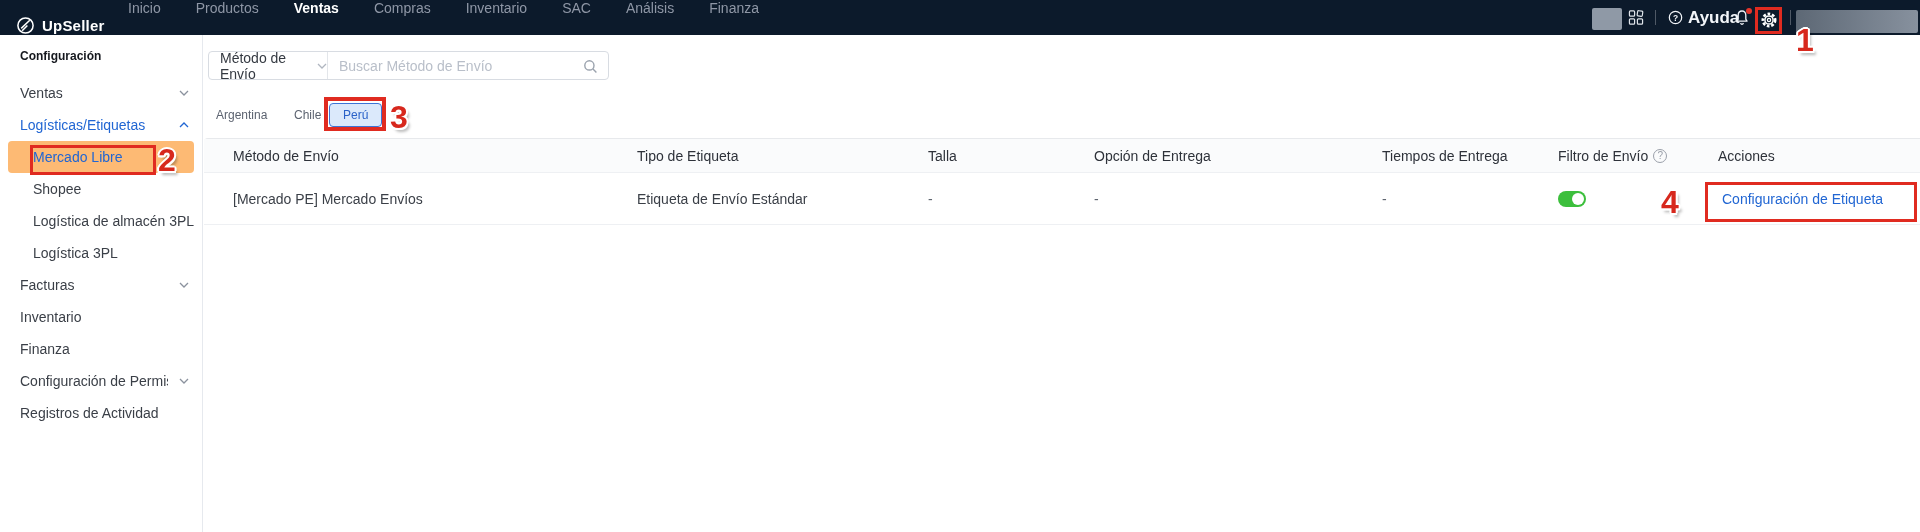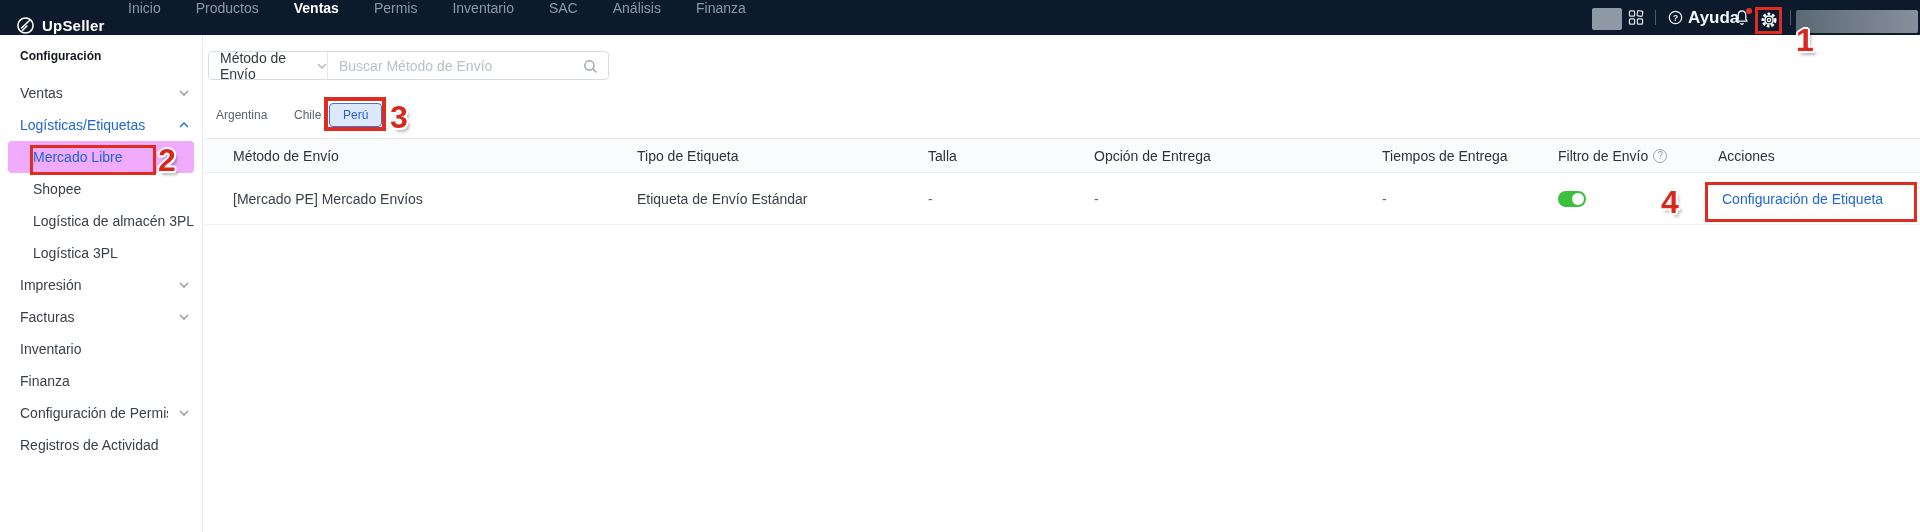--- a/index.html
+++ b/index.html
@@ -31,21 +31,21 @@
   
   .sidebar { position: absolute; left: 0; top: 35px; width: 203px; height: 497px; background: #fff; border-right: 1px solid #e6e9ee; }
   .sb-title { margin: 14px 0 14px 20px; font-size: 12px; font-weight: 700; color: #15181e; }
   .sb-list { list-style: none; margin: 0; padding: 0; }
   .sb-item { position: relative; height: 32px; display: flex; align-items: center; padding-left: 20px;
              font-size: 14px; color: #3a3f47; cursor: pointer; }
   .sb-item.sub { padding-left: 33px; }
   .sb-item.active-parent { color: #2166d3; }
   .sb-item .chev { position: absolute; right: 13px; top: 50%; transform: translateY(-50%); color: #8b929e; display: flex; }
   .sb-item.active-parent .chev { color: #2166d3; }
-  .sb-item.selected { margin: 0 8px; padding-left: 25px; background: #f0abfc; border-radius: 4px; color: #2166d3; }
+  .sb-item.selected { margin: 0 8px; padding-left: 25px; background: #fdba74; border-radius: 4px; color: #2166d3; }
 
   
   .main { position: absolute; left: 204px; top: 35px; width: 1716px; height: 497px; background: #ffffff; }
 
   .toolbar-box { position: absolute; left: 4px; top: 16px; width: 401px; height: 29px;
                  border: 1px solid #d8dce2; border-radius: 4px; display: flex; align-items: stretch; background: #fff; }
   .filter-seg { width: 119px; display: flex; align-items: center; gap: 7px; padding-left: 11px;
                 border-right: 1px solid #e3e6ea; font-size: 14px; color: #343941; cursor: pointer; }
   .filter-seg .chev { color: #b0b6c0; display: flex; margin-top: 1px; }
   .search-input { flex: 1; border: none; outline: none; padding: 0 30px 0 11px; font-size: 14px; color: #343941;
@@ -102,21 +102,21 @@
         <path d="M5.5 13 L14.5 4.5 M6.5 15.5 L12 10" stroke="#ffffff" stroke-width="1.6" fill="none"></path>
       </svg>
     </span>
     <span class="brand-name">UpSeller</span>
   </div>
 
   <div class="nav-items">
     <span class="nav-item">Inicio</span>
     <span class="nav-item">Productos</span>
     <span class="nav-item active">Ventas</span>
-    <span class="nav-item">Permis</span>
+    <span class="nav-item">Compras</span>
     <span class="nav-item">Inventario</span>
     <span class="nav-item">SAC</span>
     <span class="nav-item">Análisis</span>
     <span class="nav-item">Finanza</span>
   </div>
 
   <div class="redact1"></div>
 
   <span class="grid-icon">
     <svg width="16" height="15" viewBox="0 0 16 16">
@@ -183,28 +183,20 @@
       <span>Mercado Libre</span>
     </li>
     <li class="sb-item sub">
       <span>Shopee</span>
     </li>
     <li class="sb-item sub">
       <span>Logística de almacén 3PL</span>
     </li>
     <li class="sb-item sub">
       <span>Logística 3PL</span>
-    </li>
-    <li class="sb-item">
-      <span>Impresión</span>
-      <span class="chev">
-        <svg width="10" height="6" viewBox="0 0 10 6">
-            <polyline points="1,1 5,5 9,1" fill="none" stroke="currentColor" stroke-width="1.3"></polyline>
-          </svg>
-      </span>
     </li>
     <li class="sb-item">
       <span>Facturas</span>
       <span class="chev">
         <svg width="10" height="6" viewBox="0 0 10 6">
             <polyline points="1,1 5,5 9,1" fill="none" stroke="currentColor" stroke-width="1.3"></polyline>
           </svg>
       </span>
     </li>
     <li class="sb-item">

